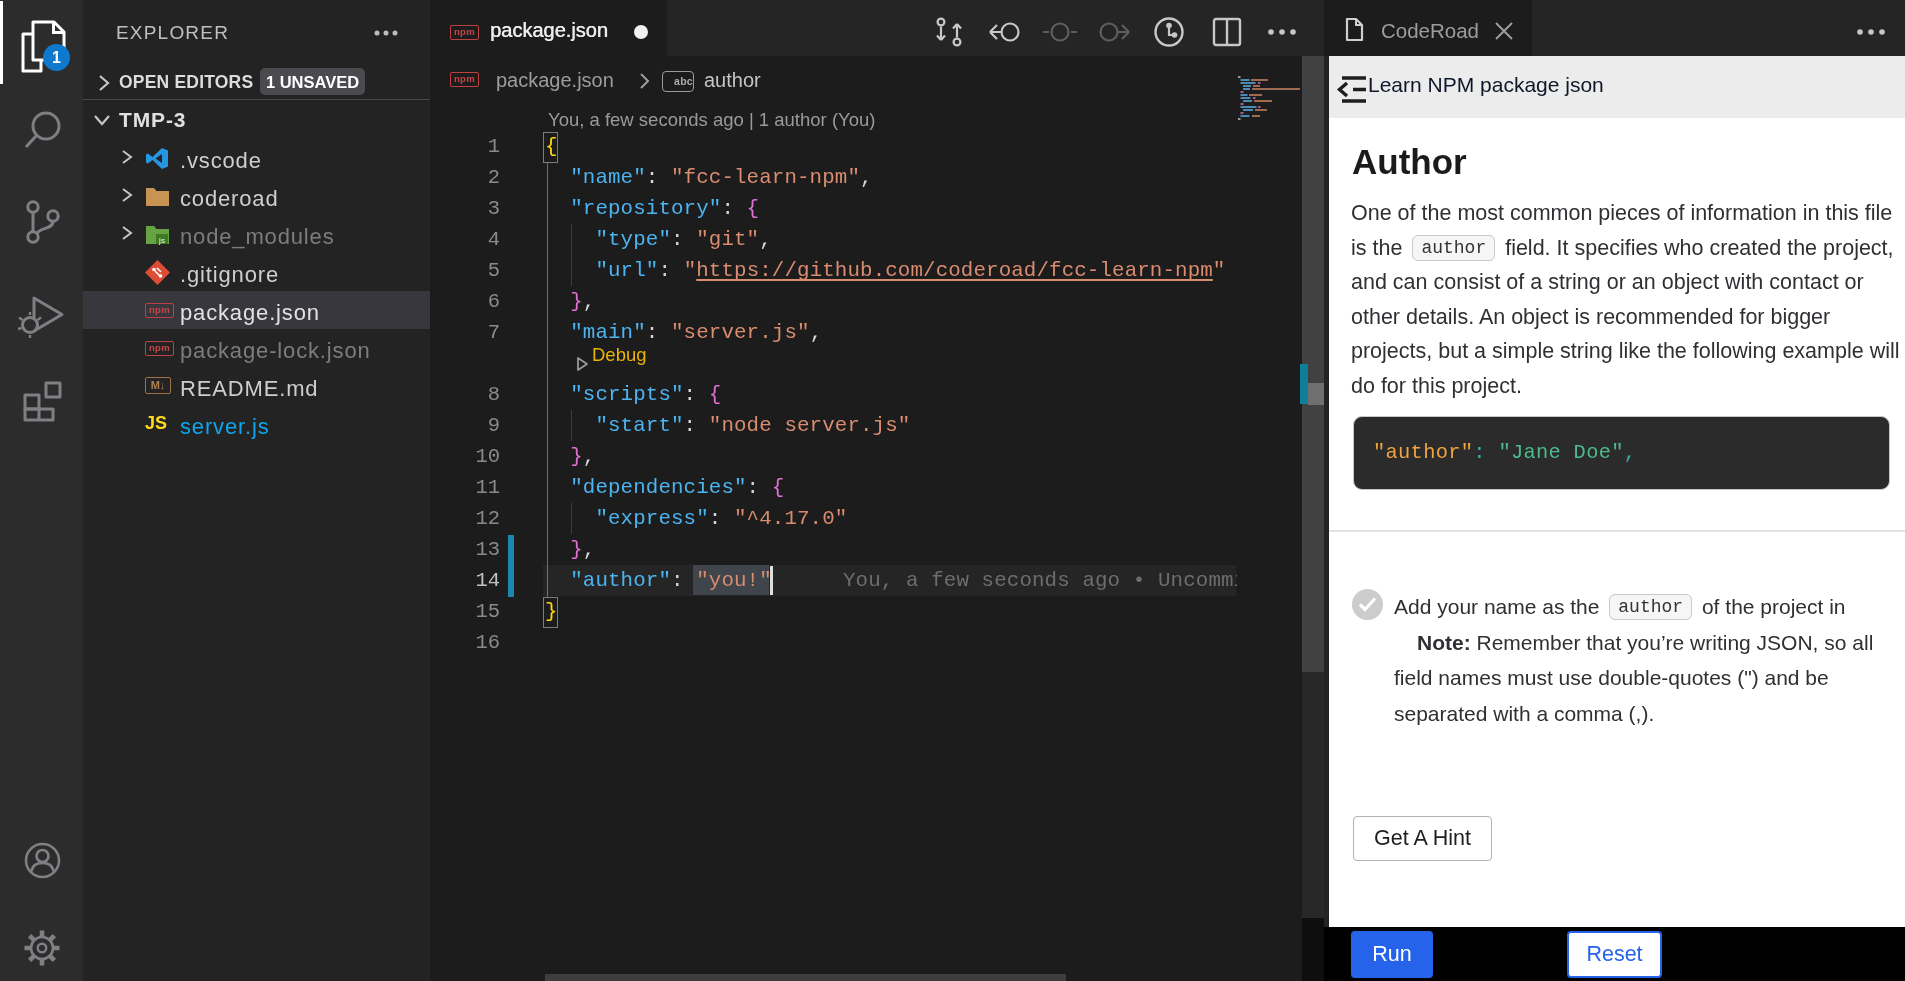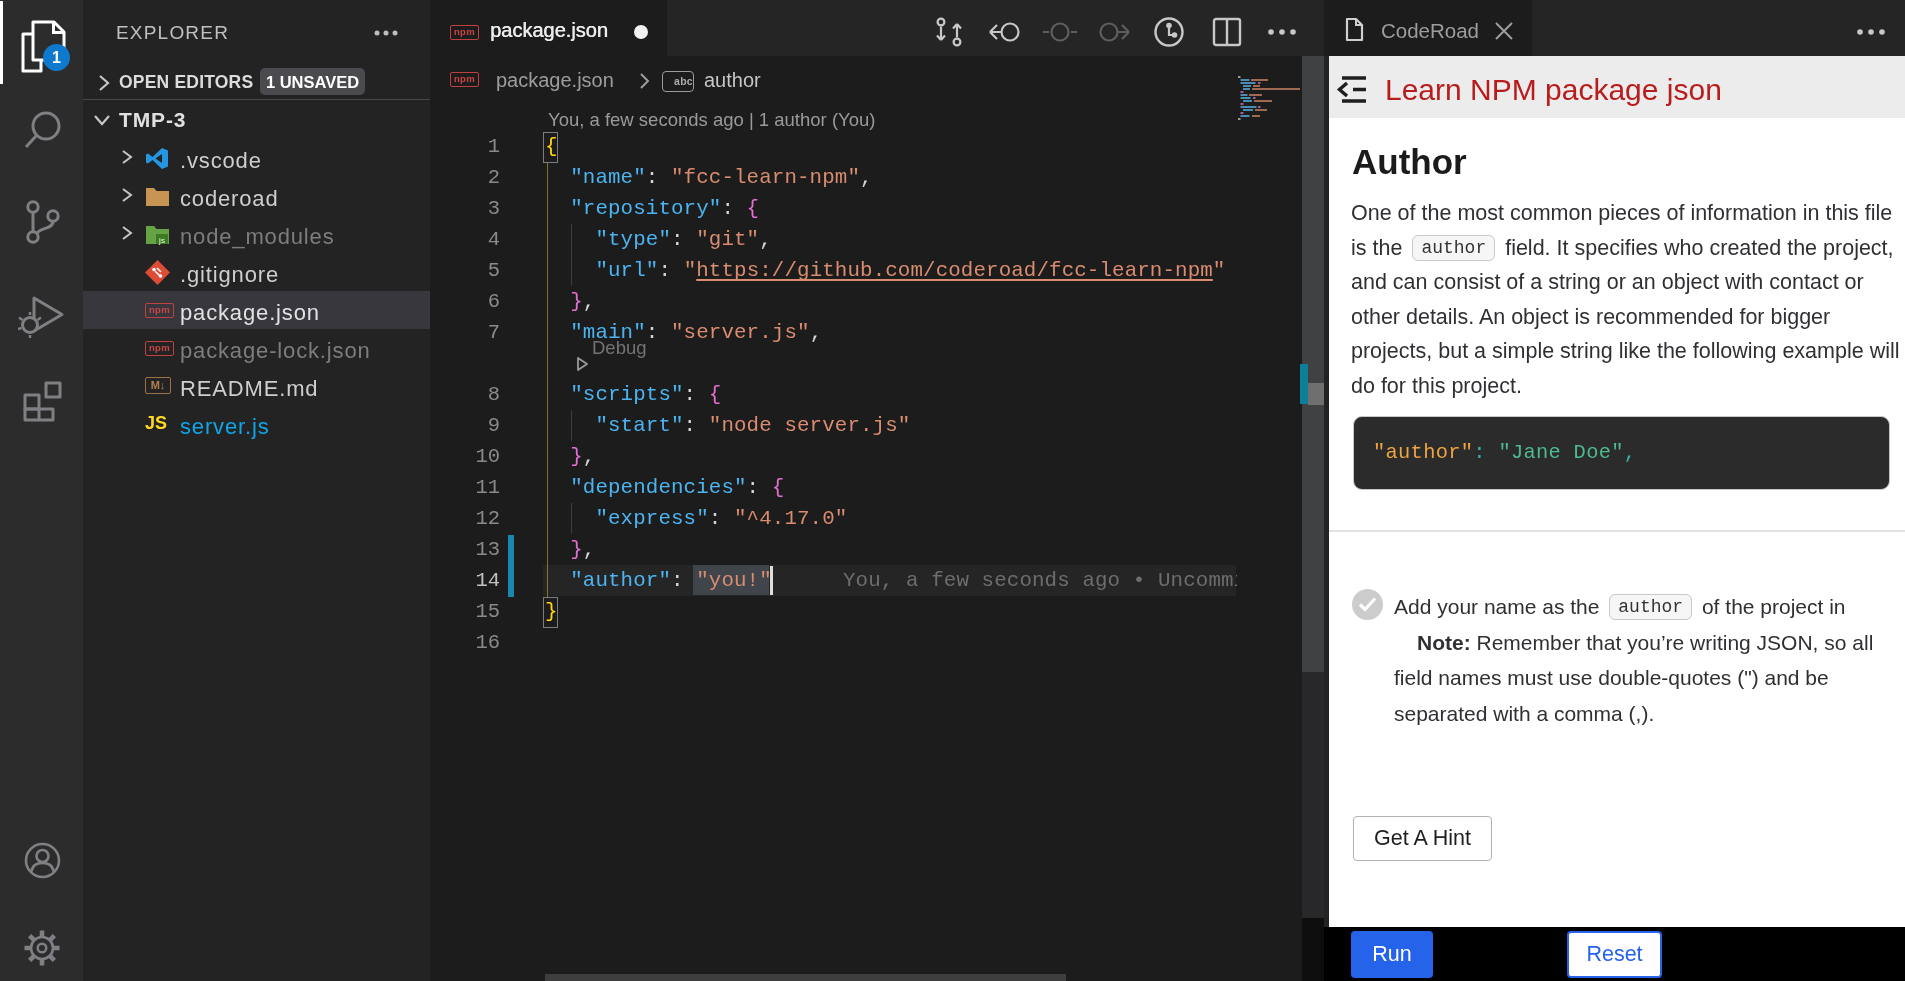--- a/index.html
+++ b/index.html
@@ -223,21 +223,21 @@
   <div class="ln" style="top:446.5px;"><span>12</span></div>
   <div class="ln" style="top:477.5px;"><span>13</span></div>
   <div class="ln" style="top:508.5px;color:#c0c0c0;"><span>14</span></div>
   <div class="ln" style="top:539.5px;"><span>15</span></div>
   <div class="ln" style="top:570.5px;"><span>16</span></div>
 
   <div class="abs" style="left:118px;top:48px;height:31px;line-height:31px;font-size:18.5px;color:#9a9a9a;">You, a few seconds ago | 1 author (You)</div>
   <svg class="abs" style="left:146px;top:300px" width="13" height="16" viewBox="0 0 13 16">
       <path d="M2 2 L11 8 L2 14 Z" fill="none" stroke="#9a9a9a" stroke-width="1.8" stroke-linejoin="round"></path>
     </svg>
-    <div class="abs" style="left:162px;top:276px;height:31px;line-height:31px;font-size:18.5px;color:#737373;">Debug</div>
+    <div class="abs" style="left:162px;top:283px;height:31px;line-height:31px;font-size:18.5px;color:#eab308;">Debug</div>
 
   <div class="cl" style="top:74.5px;left:115px;"><span class="b1">{</span></div>
   <div class="cl" style="top:105.5px;left:115px;">  <span class="k">"name"</span>: <span class="s">"fcc-learn-npm"</span>,</div>
   <div class="cl" style="top:136.5px;left:115px;">  <span class="k">"repository"</span>: <span class="b2">{</span></div>
   <div class="cl" style="top:167.5px;left:115px;">    <span class="k">"type"</span>: <span class="s">"git"</span>,</div>
   <div class="cl" style="top:198.5px;left:115px;">    <span class="k">"url"</span>: <span class="s">"<span style="text-decoration:underline;text-decoration-skip-ink:none;text-underline-offset:3px;">https://github.com/coderoad/fcc-learn-npm</span>"</span></div>
   <div class="cl" style="top:229.5px;left:115px;">  <span class="b2">}</span>,</div>
   <div class="cl" style="top:260.5px;left:115px;">  <span class="k">"main"</span>: <span class="s">"server.js"</span>,</div>
   <div class="cl" style="top:322.5px;left:115px;">  <span class="k">"scripts"</span>: <span class="b2">{</span></div>
   <div class="cl" style="top:353.5px;left:115px;">    <span class="k">"start"</span>: <span class="s">"node server.js"</span></div>
@@ -309,21 +309,21 @@
       <circle cx="15" cy="7" r="2.8" fill="#c8c8c8"></circle>
       <circle cx="26" cy="7" r="2.8" fill="#c8c8c8"></circle>
     </svg>
 
   <div class="abs" style="left:0;top:56px;width:5px;height:871px;background:#232324;"></div>
   <div class="abs" style="left:5px;top:56px;width:576px;height:62px;background:#ececec;"></div>
   <svg class="abs" style="left:11px;top:74px" width="34" height="31" viewBox="0 0 34 31">
     <path d="M7 4 H31 M18 15.5 H31 M7 27 H31" stroke="#1e1e1e" stroke-width="3.4" fill="none"></path>
     <path d="M12 9 L4.5 15.5 L12 22" stroke="#1e1e1e" stroke-width="3.4" fill="none" stroke-linejoin="miter"></path>
   </svg>
-  <div class="abs" style="left:61px;top:73px;font-size:30px;color:#b91c1c;">Learn NPM package json</div>
+  <div class="abs" style="left:44px;top:73px;font-size:21px;color:#0f172a;">Learn NPM package json</div>
 
   <div class="abs" style="left:28px;top:142px;font-size:35px;font-weight:bold;color:#1b1b1e;">Author</div>
 
   <div class="abs" style="left:27px;top:196px;width:560px;font-size:21.5px;color:#303034;">
     <div style="height:34.5px;line-height:34.5px;white-space:nowrap;">One of the most common pieces of information in this file</div>
     <div style="height:34.5px;line-height:34.5px;white-space:nowrap;">is the <span style="font-family:'Liberation Mono',monospace;font-size:18px;background:#f6f6f6;border:1px solid #c9c9c9;border-radius:6px;padding:2px 8px;margin:0 4px;color:#333;position:relative;top:-2px;">author</span> field. It specifies who created the project,</div>
     <div style="height:34.5px;line-height:34.5px;white-space:nowrap;">and can consist of a string or an object with contact or</div>
     <div style="height:34.5px;line-height:34.5px;white-space:nowrap;">other details. An object is recommended for bigger</div>
     <div style="height:34.5px;line-height:34.5px;white-space:nowrap;">projects, but a simple string like the following example will</div>
     <div style="height:34.5px;line-height:34.5px;white-space:nowrap;">do for this project.</div>

